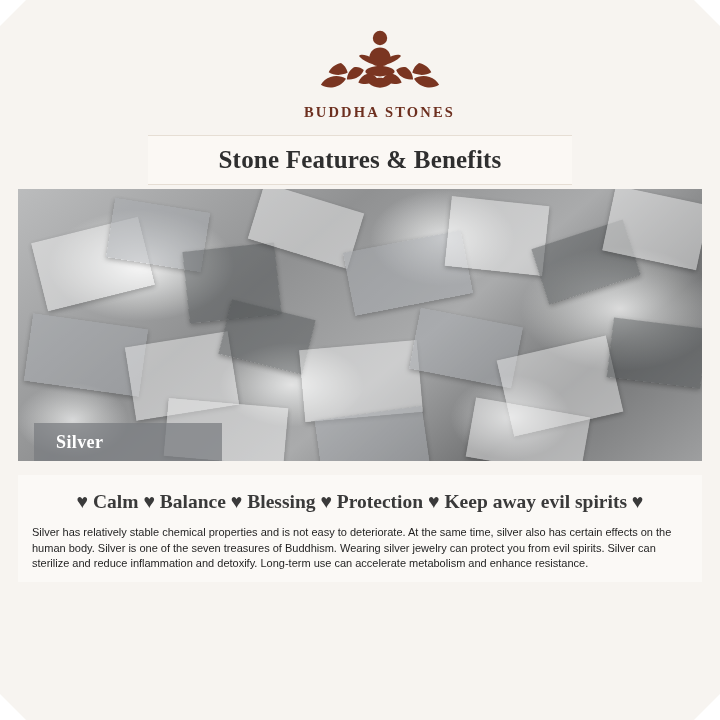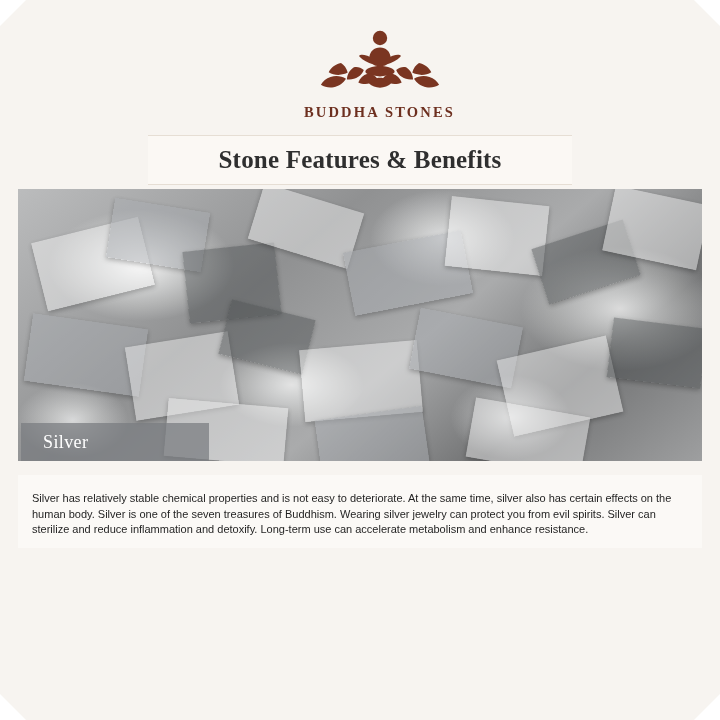--- a/index.html
+++ b/index.html
@@ -111,31 +111,31 @@
   .facet {
     position: absolute;
     background: rgba(255,255,255,0.55);
     box-shadow: 0 2px 5px rgba(0,0,0,0.35);
   }
   .facet.dark { background: rgba(60,63,66,0.5); }
   .facet.mid  { background: rgba(168,172,176,0.6); }
 
   .photo-caption {
     position: absolute;
-    left: 3px;
+    left: 16px;
     bottom: 0;
     height: 38px;
     min-width: 148px;
     padding: 0 18px 0 22px;
     display: flex;
     align-items: center;
     background: rgba(120,124,128,0.72);
     color: #ffffff;
     font-size: 18px;
-    font-weight: normal;
+    font-weight: bold;
     font-family: "Liberation Serif", serif;
     letter-spacing: 0.4px;
   }
 
   
   .content {
     margin: 14px 18px 0 18px;
     padding: 16px 14px 10px 14px;
     background: #fbf9f6;
   }
@@ -217,17 +217,18 @@
       <div class="facet" style="left:486px; top:158px; width:112px; height:78px;  transform:rotate(-13deg);"></div>
       <div class="facet dark" style="left:592px; top:134px; width:94px;  height:60px;  transform:rotate(7deg);"></div>
       <div class="facet" style="left:148px; top:214px; width:120px; height:58px;  transform:rotate(5deg);"></div>
       <div class="facet mid" style="left:300px; top:224px; width:108px; height:56px;  transform:rotate(-8deg);"></div>
       <div class="facet" style="left:452px; top:218px; width:116px; height:60px;  transform:rotate(10deg);"></div>
     </div>
     <div class="photo-caption">Silver</div>
   </div>
 
   <div class="content">
+    <div class="keywords">♥ Calm ♥ Balance ♥ Blessing ♥ Protection ♥ Keep away evil spirits ♥</div>
     <p class="body-text">Silver has relatively stable chemical properties and is not easy to deteriorate. At the same time, silver also has certain effects on the human body. Silver is one of the seven treasures of Buddhism. Wearing silver jewelry can protect you from evil spirits. Silver can sterilize and reduce inflammation and detoxify. Long-term use can accelerate metabolism and enhance resistance.</p>
   </div>
 
   <div class="bottom-spacer"></div>
 </div>
 
 </body></html>

